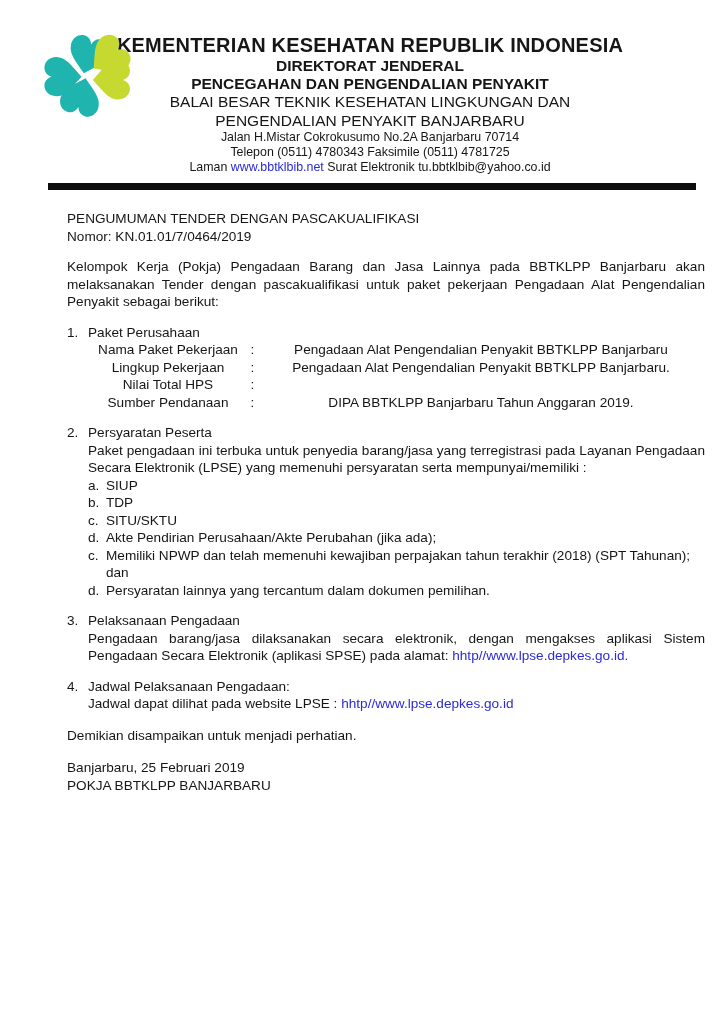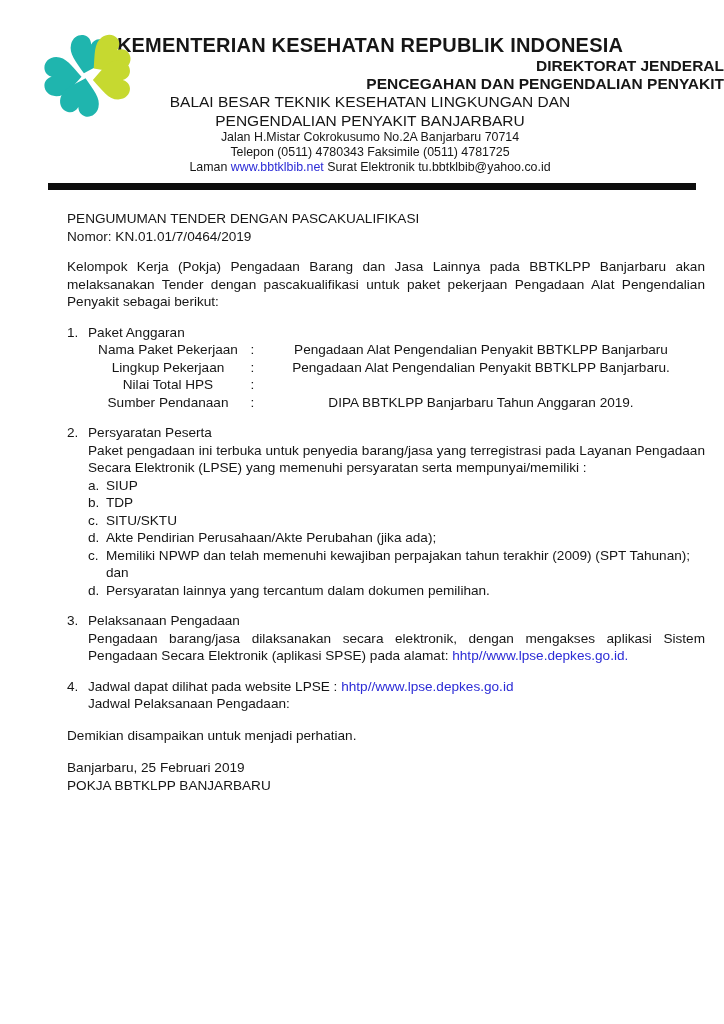--- a/index.html
+++ b/index.html
@@ -6,21 +6,21 @@
   .page{
     width:724px;height:1024px;background:#ffffff;margin:0 auto;
     position:relative;overflow:hidden;
     font-family:Liberation Sans, sans-serif;color:#161616;
   }
   
   .letterhead{position:relative;padding-top:34px;}
   .logo{position:absolute;left:44px;top:28px;width:88px;height:94px;}
   .lh-text{text-align:center;padding-left:16px;}
   .lh-ministry{font-size:20px;font-weight:700;line-height:23px;letter-spacing:.2px;}
-  .lh-bold{font-size:15.5px;font-weight:700;line-height:18px;text-align:right;}
+  .lh-bold{font-size:15.5px;font-weight:700;line-height:18px;}
   .lh-reg{font-size:15.5px;font-weight:400;line-height:18.5px;}
   .lh-addr{font-size:12.4px;line-height:15px;}
   .rule{height:7px;background:#0d0d0d;margin-top:8px;margin-left:48px;width:648px;}
   
   .doc{margin:20px 19px 0 67px;width:638px;font-size:13.6px;line-height:17.5px;}
   .title-block{margin:0 30px 13px 0;}
   .para{text-align:justify;}
   .sec{margin-top:13px;display:grid;grid-template-columns:21px 1fr;}
   .sec-num{white-space:nowrap;}
   .kv-row{display:grid;grid-template-columns:160px 9px 1fr;text-align:center;}
@@ -69,21 +69,21 @@
     <div class="title-block">
       <div>PENGUMUMAN TENDER DENGAN PASCAKUALIFIKASI</div>
       <div>Nomor: KN.01.01/7/0464/2019</div>
     </div>
 
     <div class="para">Kelompok Kerja (Pokja) Pengadaan Barang dan Jasa Lainnya pada BBTKLPP Banjarbaru akan melaksanakan Tender dengan pascakualifikasi untuk paket pekerjaan Pengadaan Alat Pengendalian Penyakit sebagai berikut:</div>
 
     <div class="sec">
       <div class="sec-num">1.</div>
       <div>
-        <div>Paket Anggaran</div>
+        <div>Paket Perusahaan</div>
         <div class="kv-row">
           <div>Nama Paket Pekerjaan</div>
           <div>:</div>
           <div>Pengadaan Alat Pengendalian Penyakit BBTKLPP Banjarbaru</div>
         </div>
         <div class="kv-row">
           <div>Lingkup Pekerjaan</div>
           <div>:</div>
           <div>Pengadaan Alat Pengendalian Penyakit BBTKLPP Banjarbaru.</div>
         </div>
@@ -117,21 +117,21 @@
             <div>c.</div>
             <div class="item-text">SITU/SKTU</div>
           </div>
           <div class="item">
             <div>d.</div>
             <div class="item-text">Akte Pendirian Perusahaan/Akte Perubahan (jika ada);</div>
           </div>
           <div class="item">
             <div>c.</div>
             <div>
-              <div class="item-text">Memiliki NPWP dan telah memenuhi kewajiban perpajakan tahun terakhir (2009) (SPT Tahunan);</div>
+              <div class="item-text">Memiliki NPWP dan telah memenuhi kewajiban perpajakan tahun terakhir (2018) (SPT Tahunan);</div>
               <div>dan</div>
             </div>
           </div>
           <div class="item">
             <div>d.</div>
             <div class="item-text">Persyaratan lainnya yang tercantum dalam dokumen pemilihan.</div>
           </div>
         </div>
       </div>
     </div>
@@ -143,25 +143,25 @@
         <div class="para">
           <span>Pengadaan barang/jasa dilaksanakan secara elektronik, dengan mengakses aplikasi Sistem Pengadaan Secara Elektronik (aplikasi SPSE) pada alamat:</span>
           <a class="link">hhtp//www.lpse.depkes.go.id.</a>
         </div>
       </div>
     </div>
 
     <div class="sec">
       <div class="sec-num">4.</div>
       <div>
+        <div>Jadwal Pelaksanaan Pengadaan:</div>
         <div>
           <span>Jadwal dapat dilihat pada website LPSE :</span>
           <a class="link">hhtp//www.lpse.depkes.go.id</a>
         </div>
-        <div>Jadwal Pelaksanaan Pengadaan:</div>
       </div>
     </div>
 
     <div class="closing">Demikian disampaikan untuk menjadi perhatian.</div>
 
     <div class="signature">
       <div>Banjarbaru, 25 Februari 2019</div>
       <div>POKJA BBTKLPP BANJARBARU</div>
     </div>
 

